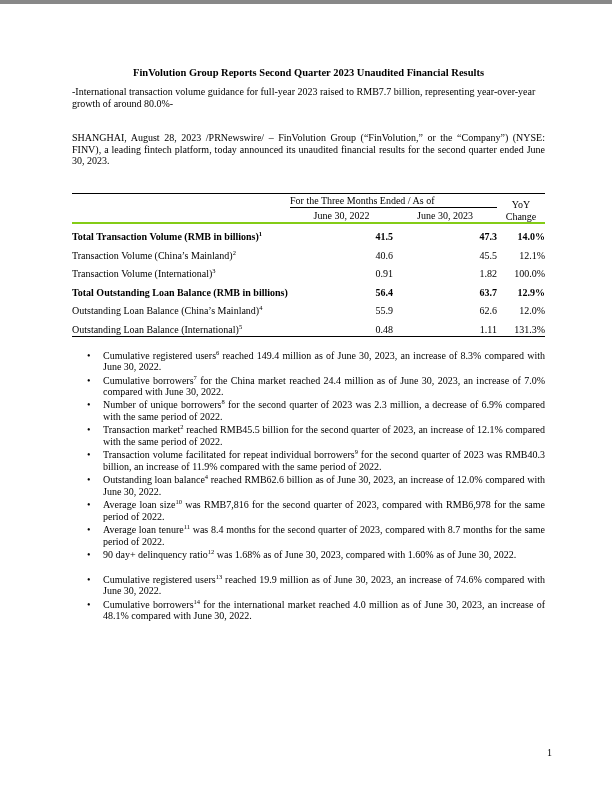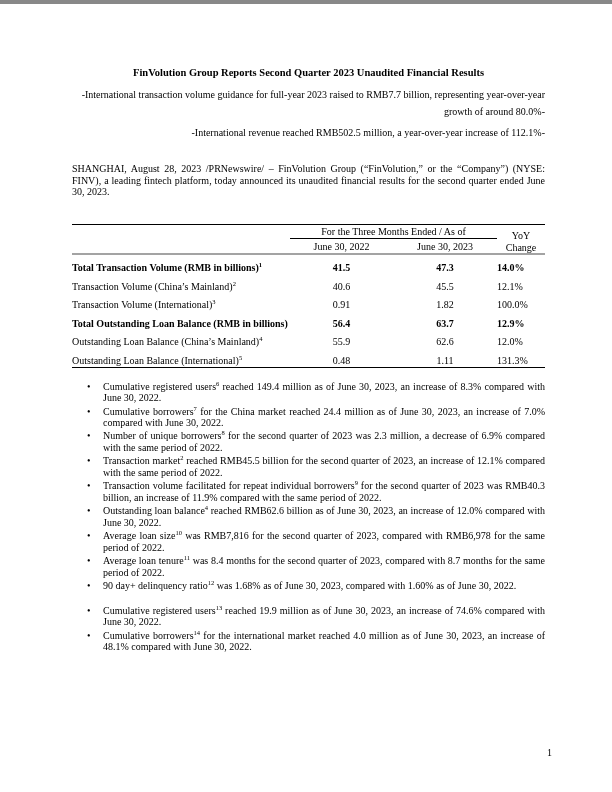--- a/index.html
+++ b/index.html
@@ -22,22 +22,22 @@
     width: 473px;
   }
   .doc-title {
     text-align: center;
     font-weight: bold;
     font-size: 10.5px;
     line-height: 13px;
     margin: 0 0 7px 0;
   }
   .subhead {
-    text-align: right;
-    line-height: 17px;
+    text-align: left;
+    line-height: 12px;
     margin: 0 0 4px 0;
   }
   .dateline {
     text-align: justify;
     margin: 22px 0 0 0;
   }
   
   table.fin {
     width: 473px;
     margin-top: 26px;
@@ -49,44 +49,44 @@
   table.fin col.c-2022  { width: 103px; }
   table.fin col.c-2023  { width: 104px; }
   table.fin col.c-yoy   { width: 48px;  }
   table.fin th, table.fin td {
     padding: 0;
     font-size: 10px;
     font-weight: normal;
     vertical-align: bottom;
   }
   .group-head {
-    text-align: center;
+    text-align: left;
     font-weight: bold;
     border-bottom: 1px solid #000;
     height: 13px;
     padding-bottom: 1px;
   }
   .date-head {
     text-align: center;
     font-weight: bold;
     height: 14px;
     padding-bottom: 2px;
   }
   .yoy-head {
     text-align: center;
     font-weight: bold;
     line-height: 11.5px;
     padding-bottom: 2px;
   }
-  .rule-thick { border-bottom: 2px solid #a3a3a3; }
+  .rule-thick { border-bottom: 2px solid #84cc16; }
   tbody td { height: 18.6px; padding-bottom: 3px; }
   tbody tr.last td { border-bottom: 1px solid #000; }
   td.lbl { text-align: left; }
-  td.num { text-align: center; padding-right: 25px; }
-  td.pct { text-align: left; padding-right: 0; }
+  td.num { text-align: right; padding-right: 25px; }
+  td.pct { text-align: right; padding-right: 0; }
   tr.bold td { font-weight: bold; }
   sup.fn {
     font-size: 6.5px;
     line-height: 0;
     vertical-align: super;
   }
   
   .section-heading {
     font-weight: bold;
     margin: 11px 0 0 0;
@@ -116,21 +116,20 @@
 </style>
 </head>
 <body>
 
 <div class="page">
   <div class="content">
 
     <p class="doc-title">FinVolution Group Reports Second Quarter 2023 Unaudited Financial Results</p>
 
     <p class="subhead">-International transaction volume guidance for full-year 2023 raised to RMB7.7 billion, representing year-over-year growth of around 80.0%-</p>
-    <p class="subhead">-International revenue reached RMB502.5 million, a year-over-year increase of 112.1%-</p>
 
     <p class="dateline">SHANGHAI, August 28, 2023 /PRNewswire/ – FinVolution Group (“FinVolution,” or the “Company”) (NYSE: FINV), a leading fintech platform, today announced its unaudited financial results for the second quarter ended June 30, 2023.</p>
 
     <table class="fin">
       <colgroup>
         <col class="c-label">
           <col class="c-2022">
           <col class="c-2023">
           <col class="c-yoy">
       </colgroup>

